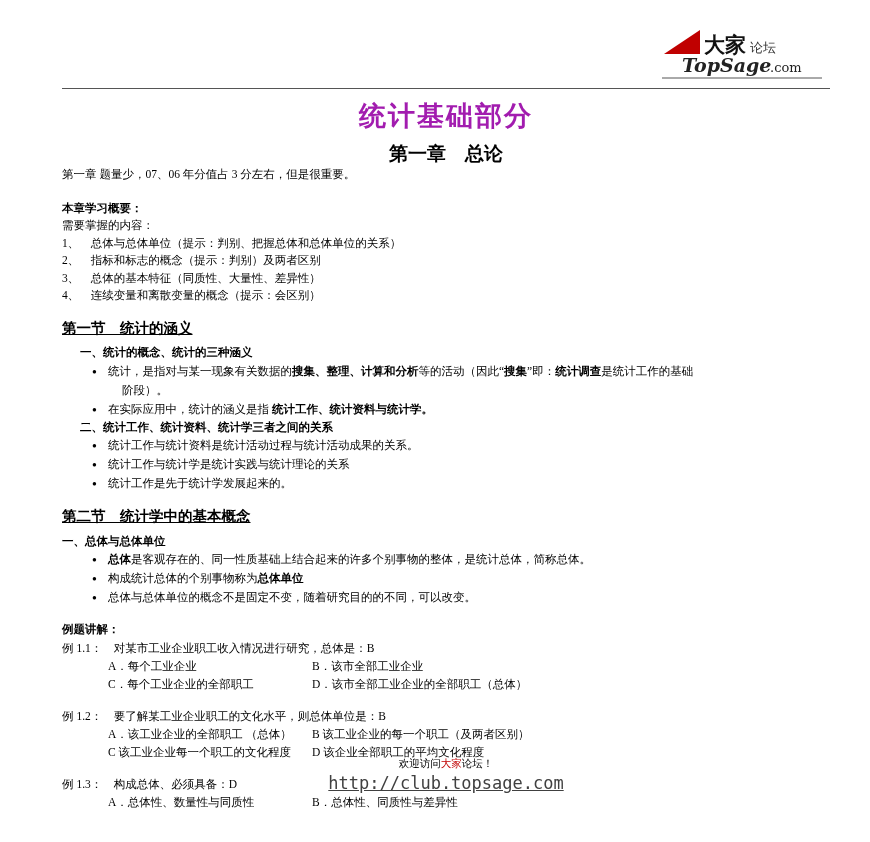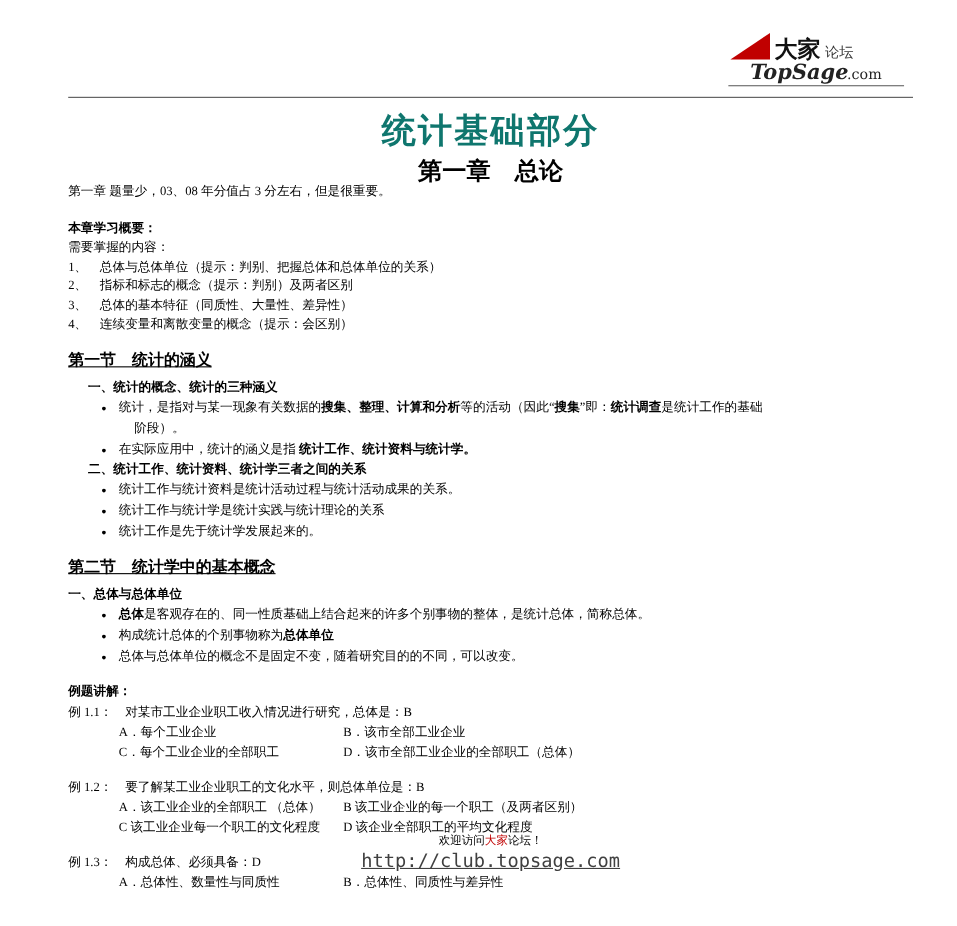--- a/index.html
+++ b/index.html
@@ -43,33 +43,33 @@
     height: 0;
     border-top: 1px solid #555;
   }
   
   .doc-title {
     position: absolute;
     left: 0;
     top: 98px;
     width: 768px;
     text-align: center;
-    font-size: 31px;
+    font-size: 27px;
     font-weight: bold;
     letter-spacing: 2px;
-    color: #0f766e;
+    color: #a21caf;
     font-family: "DejaVu Serif", "Liberation Serif", serif;
   }
   .chapter-title {
     position: absolute;
     left: 0;
     top: 141px;
     width: 768px;
     text-align: center;
-    font-size: 22px;
+    font-size: 19px;
     font-weight: bold;
     color: #000;
     font-family: "DejaVu Serif", "Liberation Serif", serif;
   }
   .section-title {
     text-align: left;
     font-size: 14.5px;
     font-weight: bold;
     font-family: "DejaVu Serif", "Liberation Serif", serif;
     margin: 14px 0 8px 0;
@@ -155,21 +155,21 @@
       </svg>
     </div>
 
     <div class="header-rule"></div>
 
     <div class="doc-title">统计基础部分</div>
     <div class="chapter-title">第一章　总论</div>
 
     <div class="body-area">
 
-      <div class="ln">第一章 题量少，03、08 年分值占 3 分左右，但是很重要。</div>
+      <div class="ln">第一章 题量少，07、06 年分值占 3 分左右，但是很重要。</div>
       <div class="ln b sp-top-6">本章学习概要：</div>
       <div class="ln">需要掌握的内容：</div>
       <div class="ln">1、　总体与总体单位（提示：判别、把握总体和总体单位的关系）</div>
       <div class="ln">2、　指标和标志的概念（提示：判别）及两者区别</div>
       <div class="ln">3、　总体的基本特征（同质性、大量性、差异性）</div>
       <div class="ln">4、　连续变量和离散变量的概念（提示：会区别）</div>
 
       <div class="section-title sp-top-14">第一节　统计的涵义</div>
 
       <div class="ln b indent2">一、统计的概念、统计的三种涵义</div>

